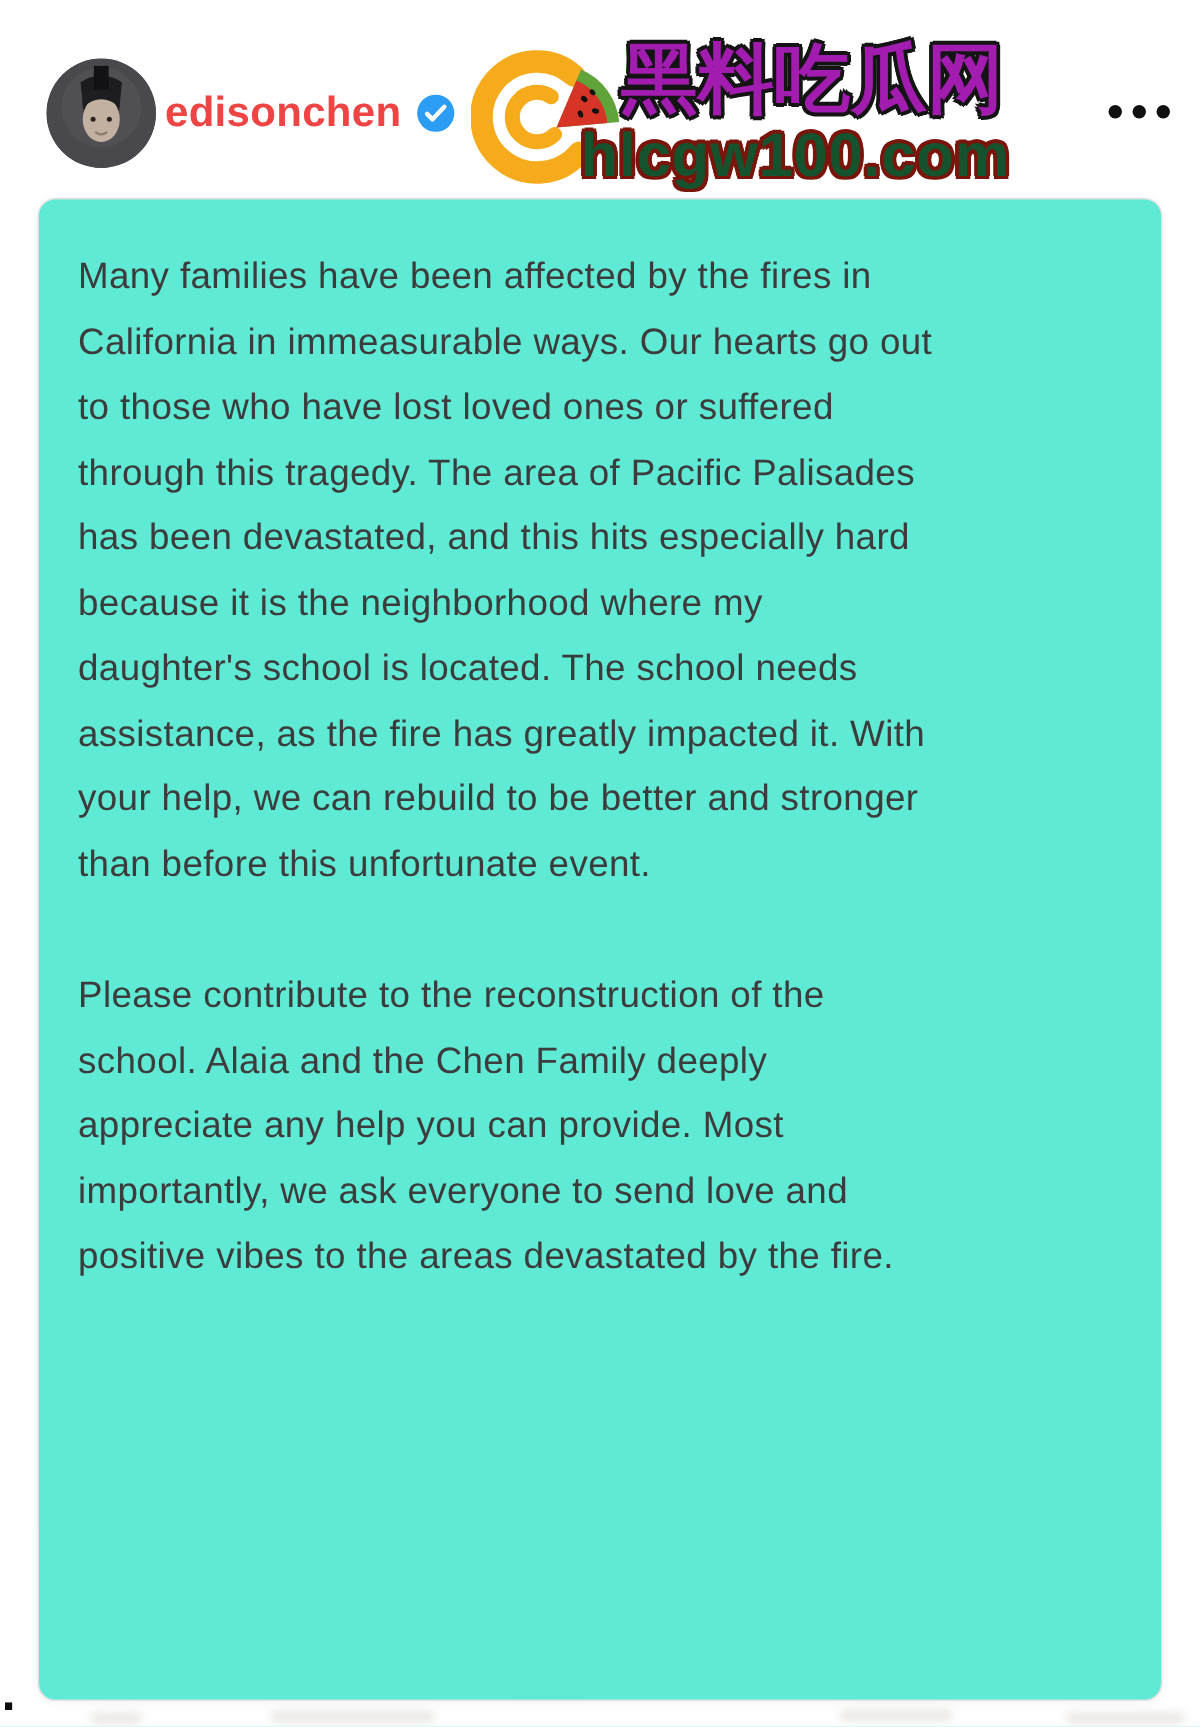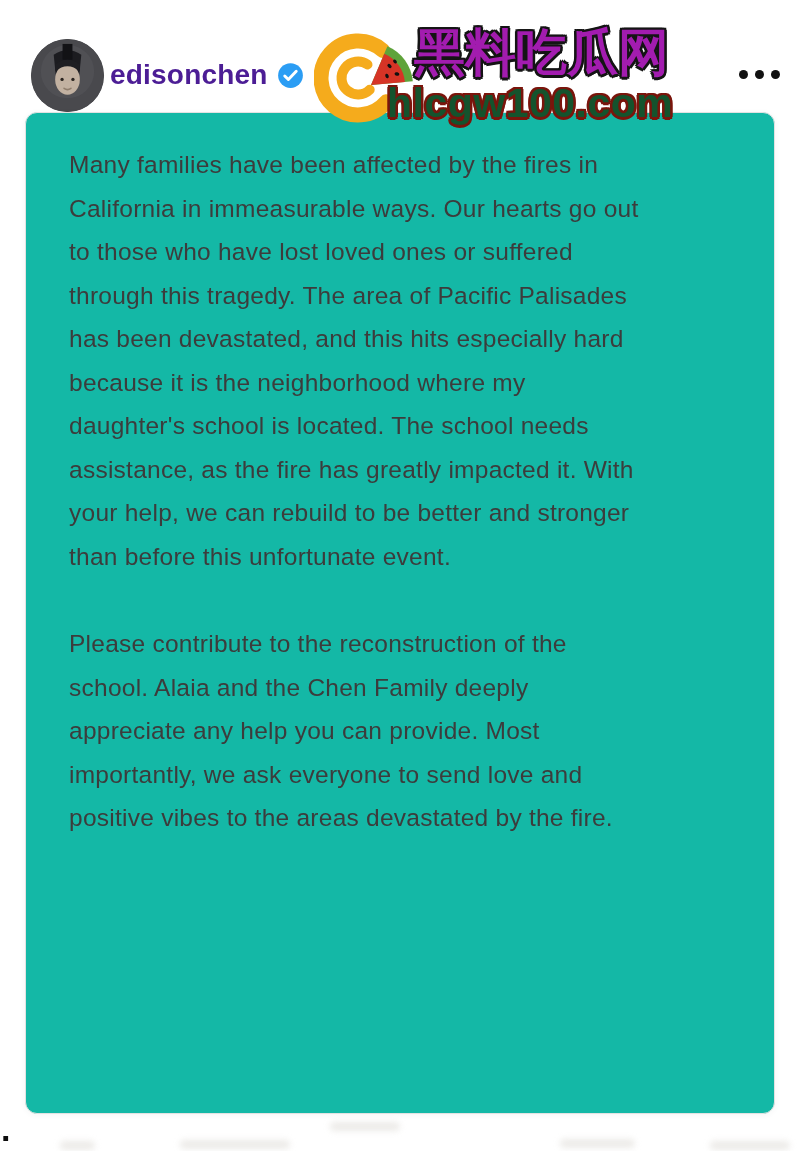--- a/index.html
+++ b/index.html
@@ -16,21 +16,21 @@
     display: flex; align-items: center; height: 74px;
   }
   .avatar {
     width: 73px; height: 73px; border-radius: 50%;
     overflow: hidden; flex: 0 0 auto; cursor: pointer;
     background: #49494d;
   }
   .avatar svg { display: block; width: 100%; height: 100%; }
   .username {
     margin-left: 6px;
-    font-size: 28px; font-weight: 700; color: #4c1d95;
+    font-size: 28px; font-weight: 700; color: #ef4444;
     letter-spacing: 0.2px; cursor: pointer;
   }
   .badge { margin-left: 9px; width: 27px; height: 27px; flex: 0 0 auto; }
   .badge svg { display: block; width: 100%; height: 100%; }
   .more-options {
     position: absolute; left: 737px; top: 68px;
     display: flex; gap: 7px; align-items: center;
     background: none; border: none; cursor: pointer; padding: 2px;
   }
   .more-options .dot {
@@ -50,27 +50,27 @@
   .wm-url {
     position: absolute; left: 387px; top: 82px;
     font-size: 41px; font-weight: 700; line-height: 1.05;
     color: #14532d; letter-spacing: 0.5px; white-space: nowrap;
     text-shadow: 2.5px 0 0 #7a150c, -2.5px 0 0 #7a150c, 0 2.5px 0 #7a150c,
                  0 -2.5px 0 #7a150c, 2px 2px 0 #7a150c, -2px 2px 0 #7a150c,
                  2px -2px 0 #7a150c, -2px -2px 0 #7a150c;
   }
   
   .post-card {
-    position: absolute; left: 25px; top: 112px;
+    position: absolute; left: 25px; top: 132px;
     width: 750px; height: 1002px;
-    background: #14b8a6;
+    background: #5eead4;
     border: 1px solid #e2e2e2;
     border-radius: 12px;
     box-shadow: 0 1px 6px rgba(0,0,0,0.045);
-    padding: 30px 30px 10px 43px;
+    padding: 30px 30px 10px 26px;
     z-index: 2;
   }
   .post-card p {
     font-size: 24.5px; line-height: 43.5px; color: #3c3c3c;
     letter-spacing: 0.25px;
     white-space: pre-line;
     margin: 0 0 44px 0;
   }
   .post-card p:last-child { margin-bottom: 0; }
   

